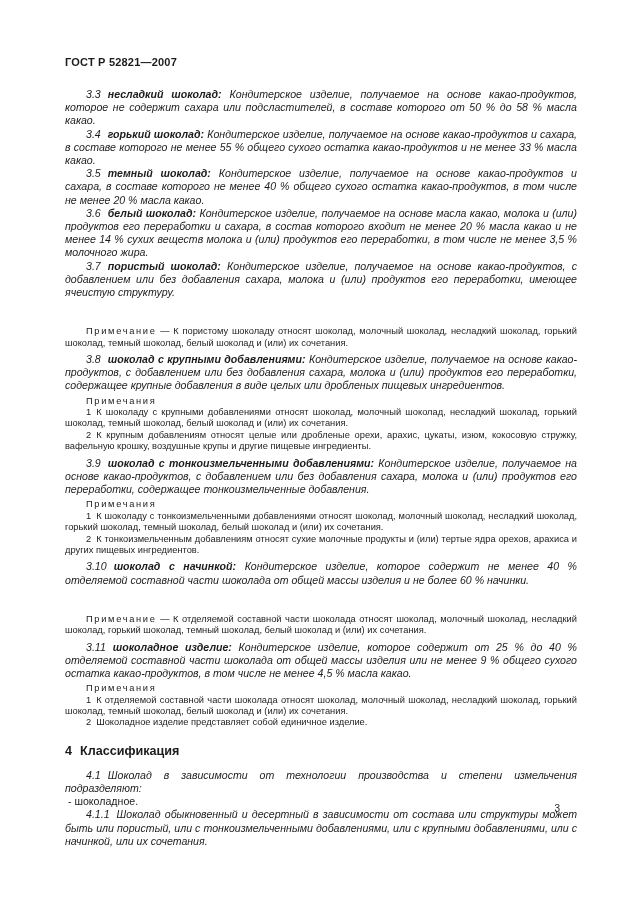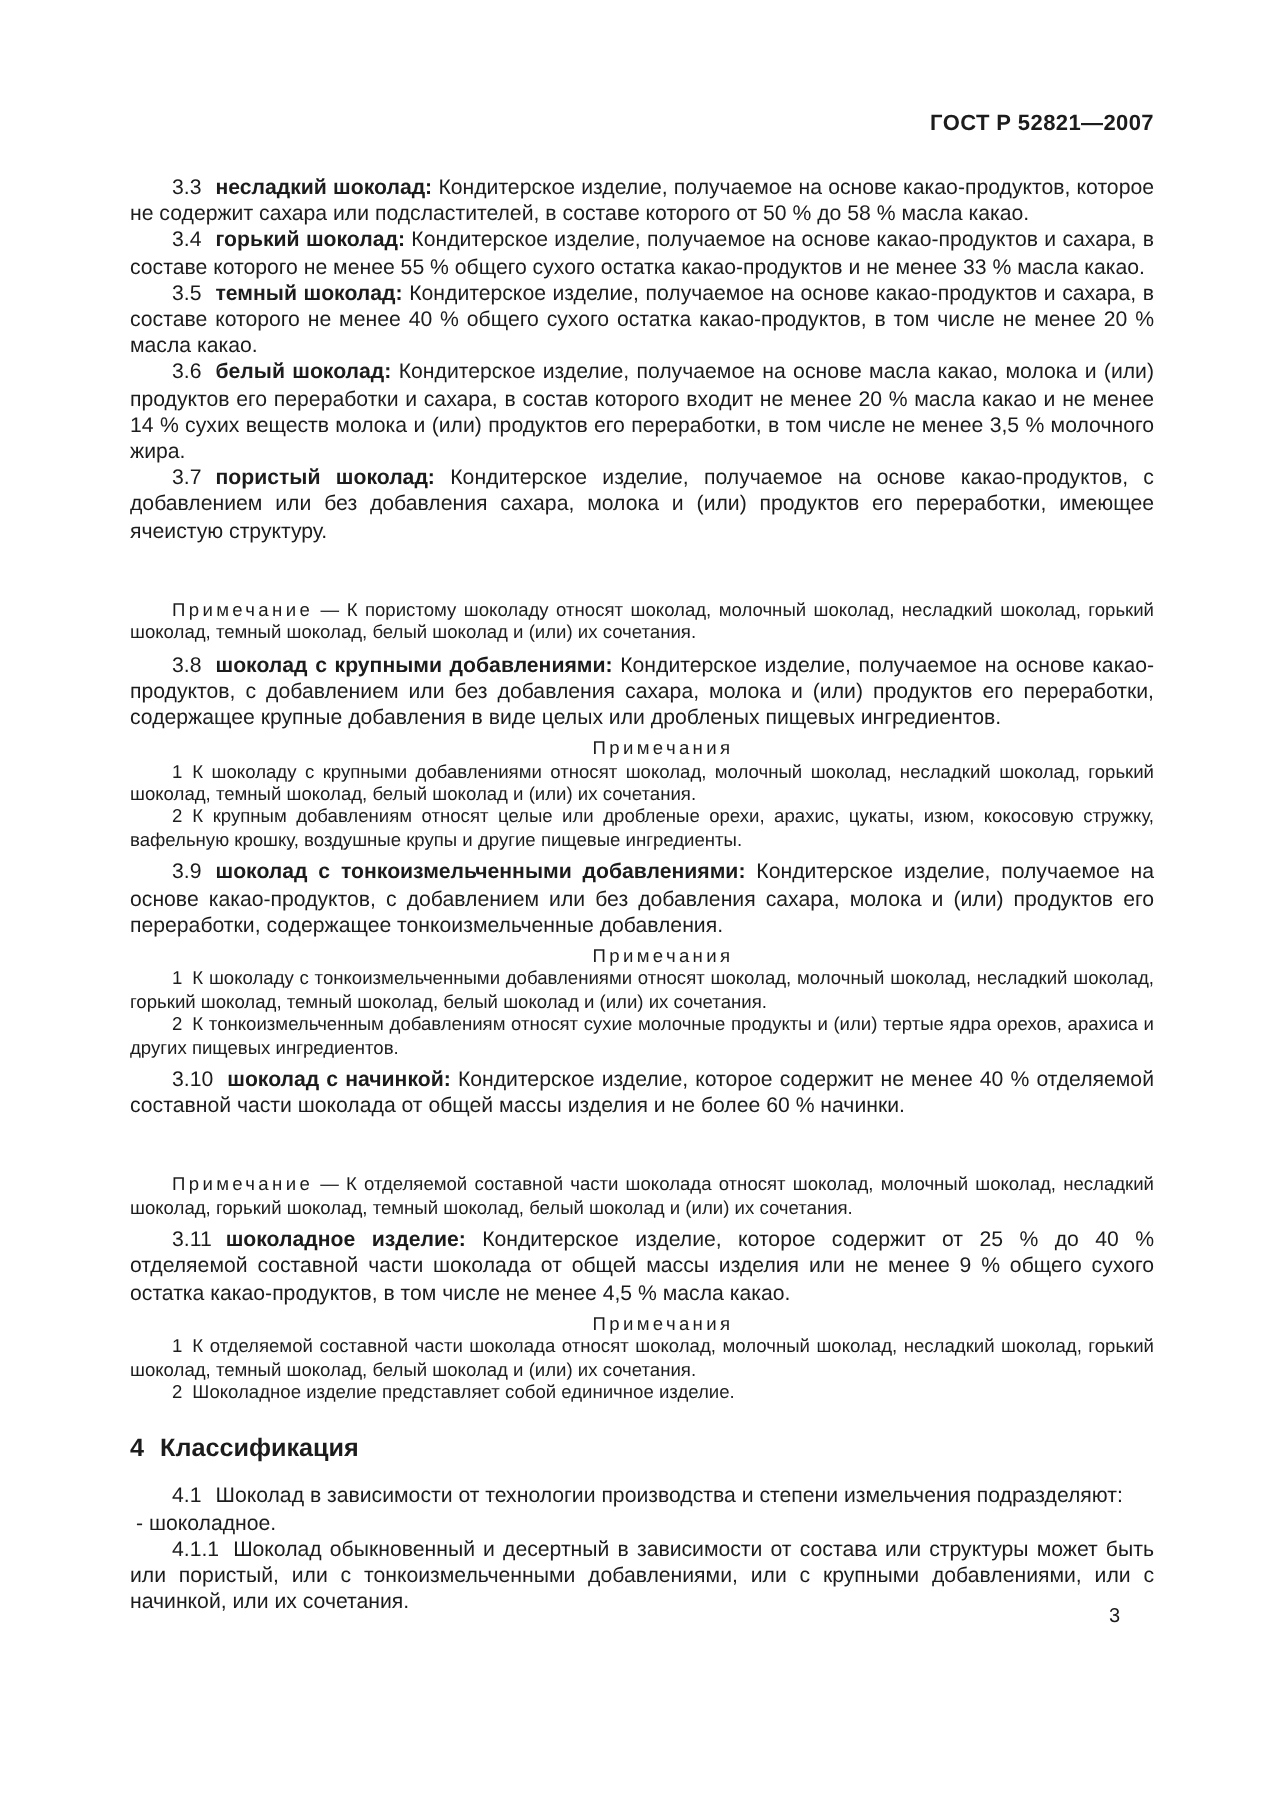--- a/index.html
+++ b/index.html
@@ -7,38 +7,38 @@
   .page {
     position:relative;
     width:635px; height:899px;
     background:#ffffff;
     font-family:"Liberation Sans", sans-serif;
     color:#1c1c1c;
     overflow:hidden;
   }
   .running-header {
     position:absolute; top:56px; left:65px; width:512px;
-    text-align:right; font-weight:bold; font-size:11px;
+    text-align:left; font-weight:bold; font-size:11px;
     letter-spacing:0.2px;
   }
   .content {
     position:absolute; top:88px; left:65px; width:512px;
   }
   .para {
     font-size:10.6px; line-height:13.2px;
-    text-align:justify; text-indent:21px;
+    text-align:justify; text-indent:21px;font-style:italic;
   }
   .para .num { padding-right:7px; }
   .para .term { font-weight:bold; }
   .note, .notes-group {
     font-size:9.3px; line-height:11.4px;
     margin:3px 0 4px;
   }
   .note { text-align:justify; text-indent:21px;margin-top:27px; }
-  .note-label, .notes-title { letter-spacing:0.18em;text-align:center; }
+  .note-label, .notes-title { letter-spacing:0.18em; }
   .notes-title { text-indent:21px; }
   .note-item { text-align:justify; text-indent:21px; }
   .note-item .note-num { padding-right:5px; }
   .section-heading {
     font-size:12.6px; font-weight:bold;
     margin:15px 0 11px;
   }
   .section-heading .num { padding-right:8px; }
   .list-item {
     font-size:10.6px; line-height:13.2px;

